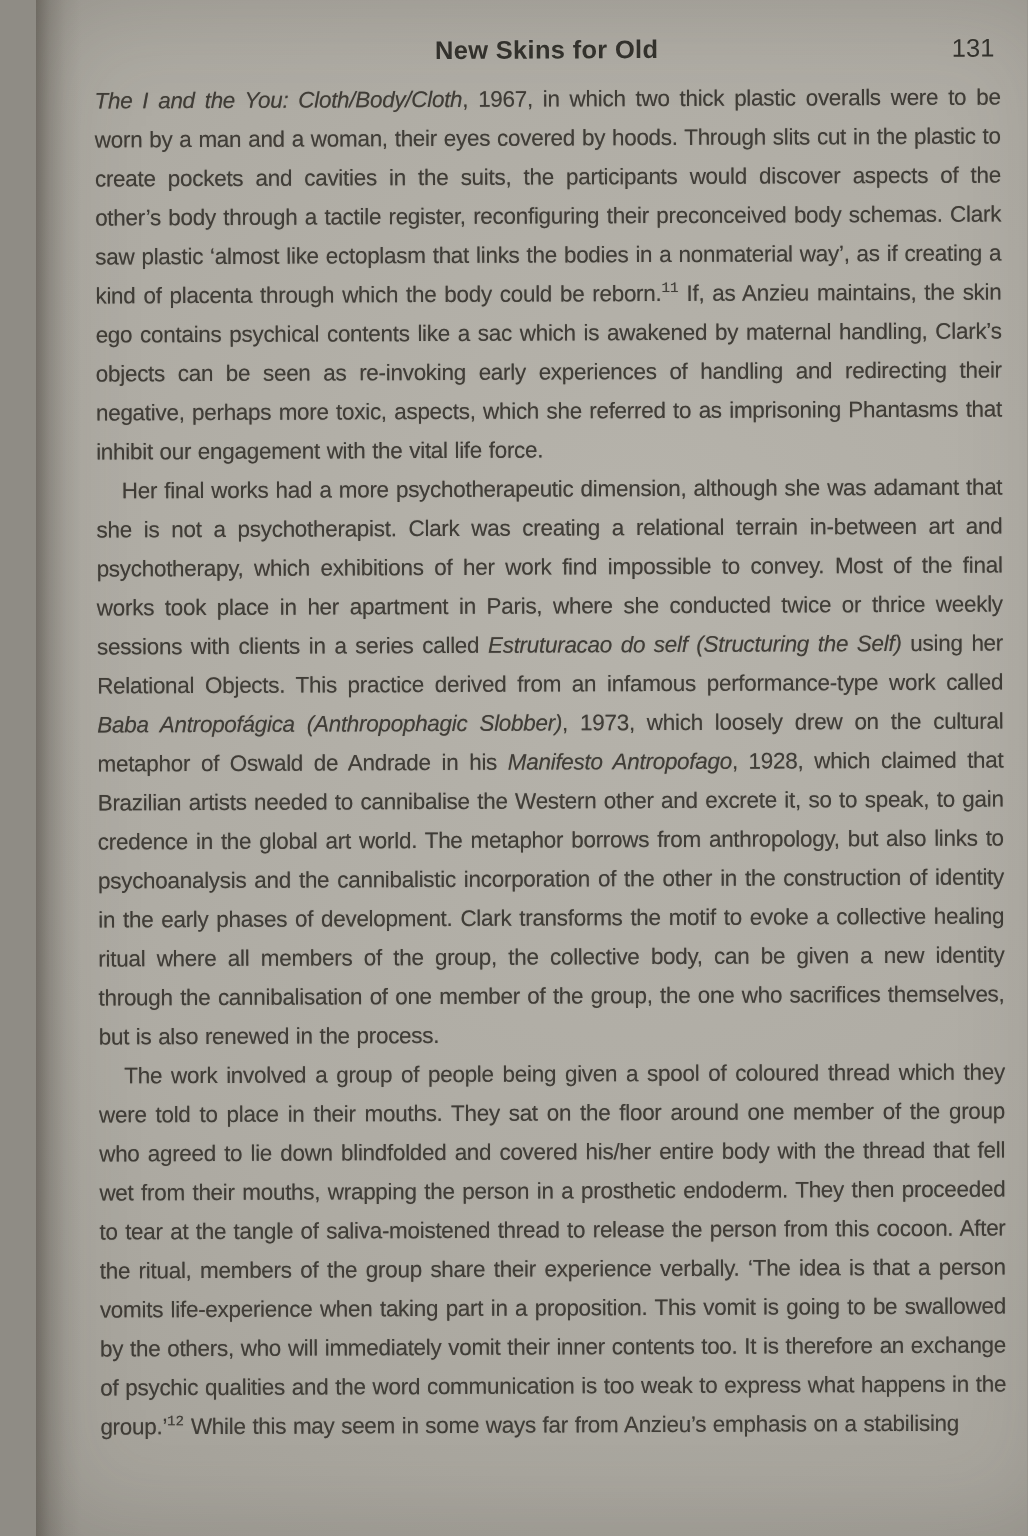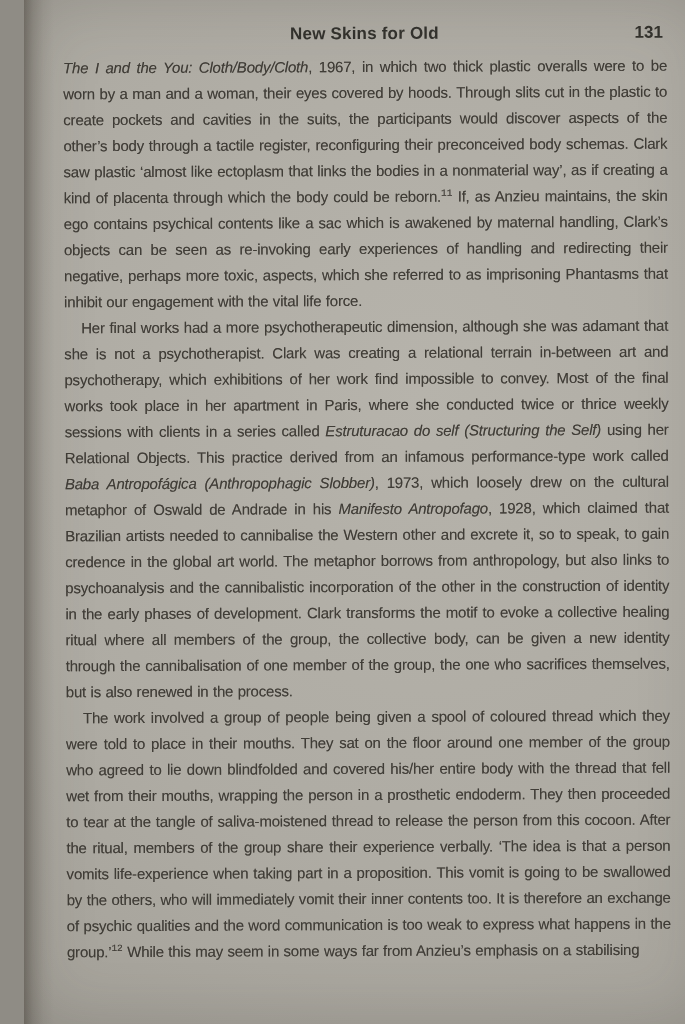--- a/index.html
+++ b/index.html
@@ -52,21 +52,21 @@
     font-size: 17px;
     font-weight: bold;
     letter-spacing: 0.2px;
     color: #33322d;
   }
   .page-number {
     position: absolute;
     right: 44px;
     top: 0;
     font-size: 17px;
-    font-weight: bold;
+    font-weight: normal;
     color: #33322d;
     text-align: center;
   }
   .text-block {
     position: absolute;
     top: 54px;
     left: 41px;
     width: 604px;
     font-size: 15px;
     line-height: 26px;

